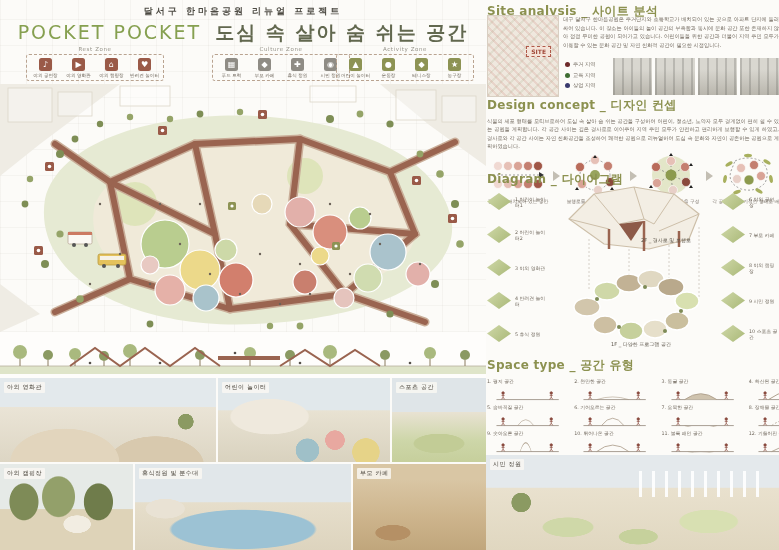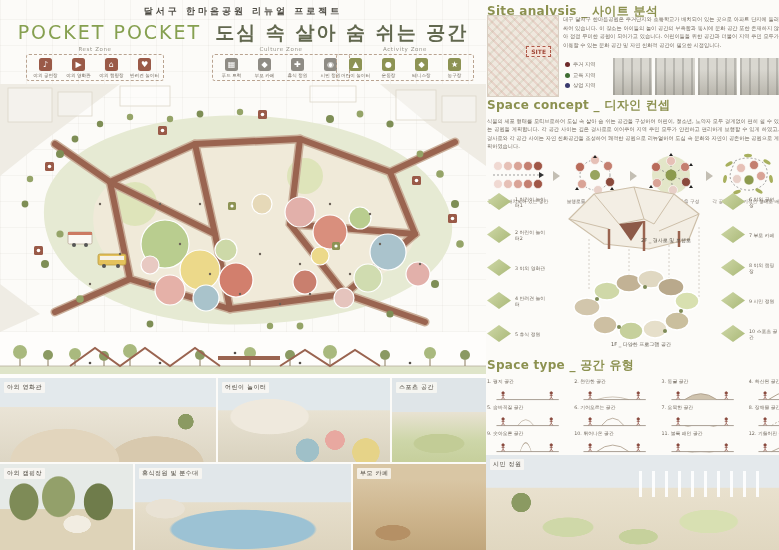--- a/index.html
+++ b/index.html
@@ -445,21 +445,21 @@
       </div>
       <div class="sa-photos">
         <div class="sp"></div>
         <div class="sp"></div>
         <div class="sp"></div>
         <div class="sp"></div>
       </div>
     </div>
 
     <div class="dc-wrap">
-      <div class="sec-h">Space concept _ 디자인 컨셉</div>
+      <div class="sec-h">Design concept _ 디자인 컨셉</div>
       <div class="dc-text">식물의 세포 형태를 모티브로하여 도심 속 살아 숨 쉬는 공간을 구성하여 어린이, 청소년, 노약자 모두 경계없이 편히 쉴 수 있는 공원을 계획합니다. 각 공간 사이는 깊은 경사로로 이어주어 지역 주민 모두가 안전하고 편리하게 보행할 수 있게 하였고, 경사로와 각 공간 사이는 자연 친화공간을 조성하여 쾌적한 공원으로 리뉴얼하여 도심 속 문화와 자연이 공존하는 공원으로 계획하였습니다.</div>
       <div class="stages">
         <div class="stage">
           <svg viewBox="0 0 54 44" width="54" height="44">
             <path d="M2 22 H48" stroke="#777" stroke-width="0.7" stroke-dasharray="2 2" fill="none"></path>
             <polygon points="48,19 53,22 48,25" fill="#333"></polygon>
             <g stroke="#fff" stroke-width="0.6">
               <circle cx="7" cy="13" r="4.5" fill="#f0d9d2"></circle>
                 <circle cx="17" cy="13" r="4.5" fill="#e6c0b6"></circle>
               <circle cx="27" cy="13" r="4.5" fill="#d9a396"></circle>
@@ -547,20 +547,21 @@
               <ellipse cx="16" cy="39" rx="4" ry="1.8" transform="rotate(-20 16 39)"></ellipse>
               <ellipse cx="4" cy="26" rx="4" ry="1.8" transform="rotate(-80 4 26)"></ellipse>
             </g>
           </svg>
           <div class="stage-cap">각 공간들은 유기적인 형태로 배열</div>
         </div>
       </div>
     </div>
 
     <div class="dg-wrap">
+      <div class="sec-h">Diagram _ 다이어그램</div>
       <div class="dg-left">
         <div class="dg-item">
             <div class="dg-thumb"></div>
             <div class="dg-lab">1 어린이 놀이터1</div>
           </div>
           <div class="dg-item">
             <div class="dg-thumb"></div>
             <div class="dg-lab">2 어린이 놀이터2</div>
           </div>
           <div class="dg-item">

